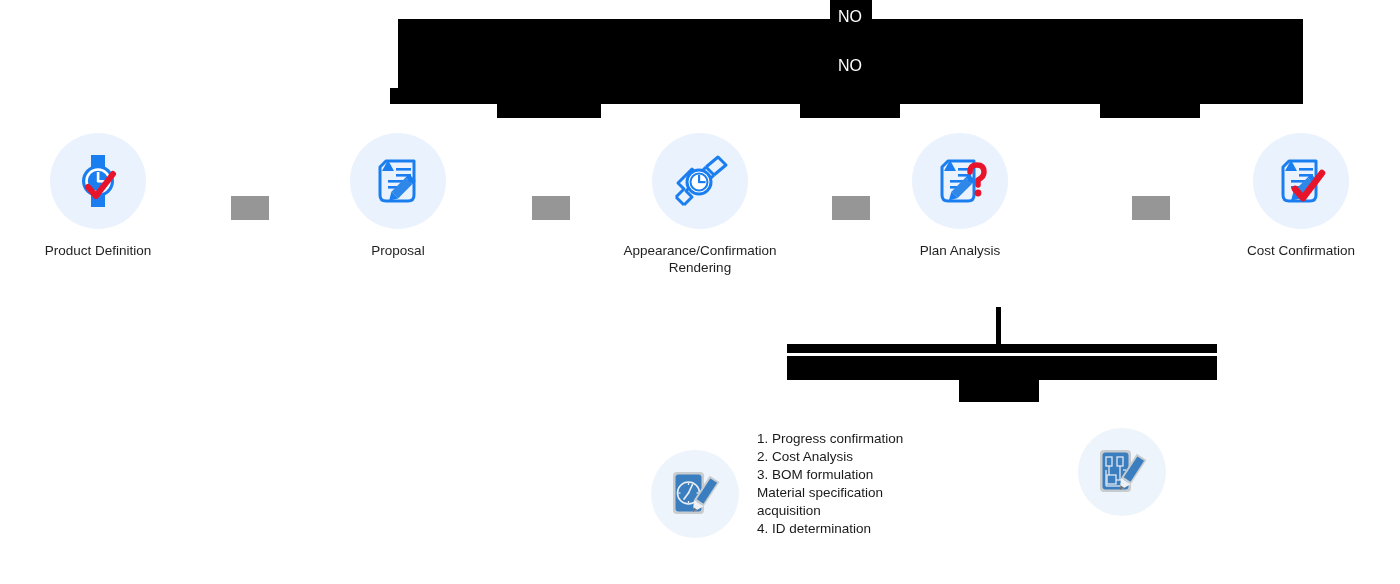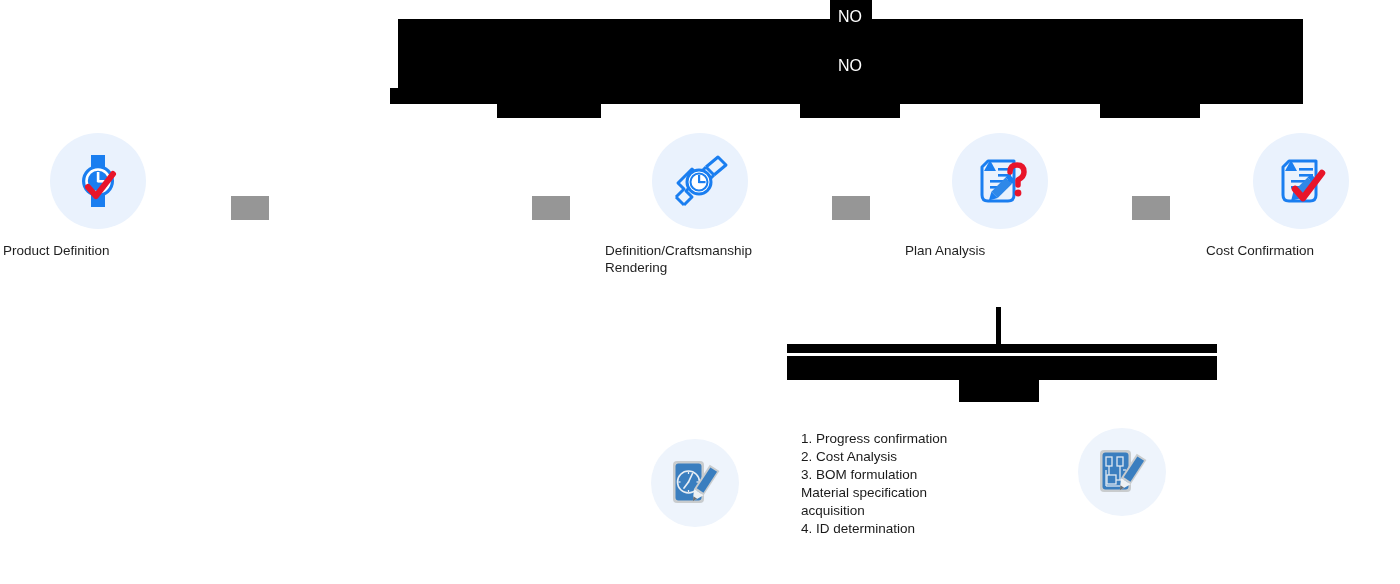--- a/index.html
+++ b/index.html
@@ -30,20 +30,21 @@
     font-size: 16px;
     font-family: "Liberation Sans", sans-serif;
     line-height: 1;
     white-space: nowrap;
   }
 
   
   .stage {
     position: absolute;
     width: 190px;
+    text-align: center;
   }
   .stage-circle {
     width: 96px;
     height: 96px;
     margin: 0 auto;
     border-radius: 50%;
     background: #eaf2fd;
     display: flex;
     align-items: center;
     justify-content: center;
@@ -61,22 +62,21 @@
     position: absolute;
     width: 38px;
     height: 24px;
     background: #969696;
   }
 
   
   .detail {
     position: absolute;
     display: flex;
-    align-items: center;
-    gap: 44px;
+    align-items: flex-end;
   }
   .detail-circle {
     width: 88px;
     height: 88px;
     border-radius: 50%;
     background: #eef4fc;
     display: flex;
     align-items: center;
     justify-content: center;
     flex: 0 0 auto;
@@ -115,46 +115,64 @@
         <rect x="30.8" y="23" width="2.6" height="10" fill="#ffffff"></rect>
         <rect x="31.5" y="31" width="8" height="2.6" fill="#ffffff"></rect>
         <path d="M22 38 L30 47 L47 25" fill="none" stroke="#e8152a" stroke-width="6" stroke-linecap="round" stroke-linejoin="round"></path>
       </svg>
     </div>
     <div class="stage-label">Product Definition</div>
   </div>
 
   <div class="connector" style="left:231px; top:196px;"></div>
 
+  <div class="stage" style="left:303px; top:133px;">
+    <div class="stage-circle">
+      <svg width="64" height="64" viewBox="0 0 64 64">
+        <path d="M20 12 L36 12 L48 12 L48 46 Q48 52 42 52 L20 52 Q14 52 14 46 L14 18 Z" fill="none" stroke="#1a7ef0" stroke-width="3" stroke-linejoin="round"></path>
+        <path d="M22 11 L16 22 L28 22 Z" fill="#1a7ef0"></path>
+        <rect x="30" y="19" width="15" height="2.6" fill="#1a7ef0"></rect>
+        <rect x="30" y="25" width="15" height="2.6" fill="#1a7ef0"></rect>
+        <rect x="22" y="31" width="23" height="2.6" fill="#1a7ef0"></rect>
+        <rect x="22" y="37" width="16" height="2.6" fill="#1a7ef0"></rect>
+        <g transform="rotate(45 36 42)">
+          <rect x="29" y="30" width="9.5" height="20" fill="#2f88e8"></rect>
+          <path d="M29 50 L38.5 50 L33.75 58 Z" fill="#1a7ef0"></path>
+          <rect x="29" y="25" width="9.5" height="5" fill="#1a7ef0"></rect>
+        </g>
+      </svg>
+    </div>
+    <div class="stage-label">Proposal</div>
+  </div>
 
   <div class="connector" style="left:532px; top:196px;"></div>
 
   <div class="stage" style="left:605px; top:133px;">
     <div class="stage-circle">
       <svg width="64" height="64" viewBox="0 0 64 64">
         <g stroke="#1a7ef0" stroke-width="3" fill="none" stroke-linejoin="round">
           <path d="M8 48 L16 40 L10 34 L24 20 L30 26 L38 18"></path>
           <path d="M16 56 L24 48 L18 42 L32 28 L38 34 L46 26"></path>
           <path d="M8 48 L16 56"></path>
           <path d="M38 18 L46 26"></path>
           <path d="M38 18 L50 8 L58 16 L46 26"></path>
         </g>
         <circle cx="31" cy="33" r="12" fill="#ffffff" stroke="#1a7ef0" stroke-width="3"></circle>
         <circle cx="31" cy="33" r="8.5" fill="none" stroke="#1a7ef0" stroke-width="2"></circle>
         <rect x="30" y="26" width="2.2" height="8" fill="#1a7ef0"></rect>
         <rect x="30.5" y="32" width="7" height="2.2" fill="#1a7ef0"></rect>
       </svg>
     </div>
-    <div class="stage-label">Definition/Craftsmanship
+    <div class="stage-label">Appearance/Confirmation
 Rendering</div>
   </div>
 
   <div class="connector" style="left:832px; top:196px;"></div>
 
-  <div class="stage" style="left:905px; top:133px;">
+  <div class="stage" style="left:865px; top:133px;">
     <div class="stage-circle">
       <svg width="64" height="64" viewBox="0 0 64 64">
         <path d="M20 12 L36 12 L46 12 L46 46 Q46 52 40 52 L20 52 Q14 52 14 46 L14 18 Z" fill="none" stroke="#1a7ef0" stroke-width="3" stroke-linejoin="round"></path>
         <path d="M22 11 L16 22 L28 22 Z" fill="#1a7ef0"></path>
         <rect x="30" y="19" width="13" height="2.6" fill="#1a7ef0"></rect>
         <rect x="30" y="25" width="13" height="2.6" fill="#1a7ef0"></rect>
         <rect x="22" y="31" width="21" height="2.6" fill="#1a7ef0"></rect>
         <rect x="22" y="37" width="15" height="2.6" fill="#1a7ef0"></rect>
         <g transform="rotate(45 34 42)">
           <rect x="27" y="30" width="9" height="20" fill="#2f88e8"></rect>

